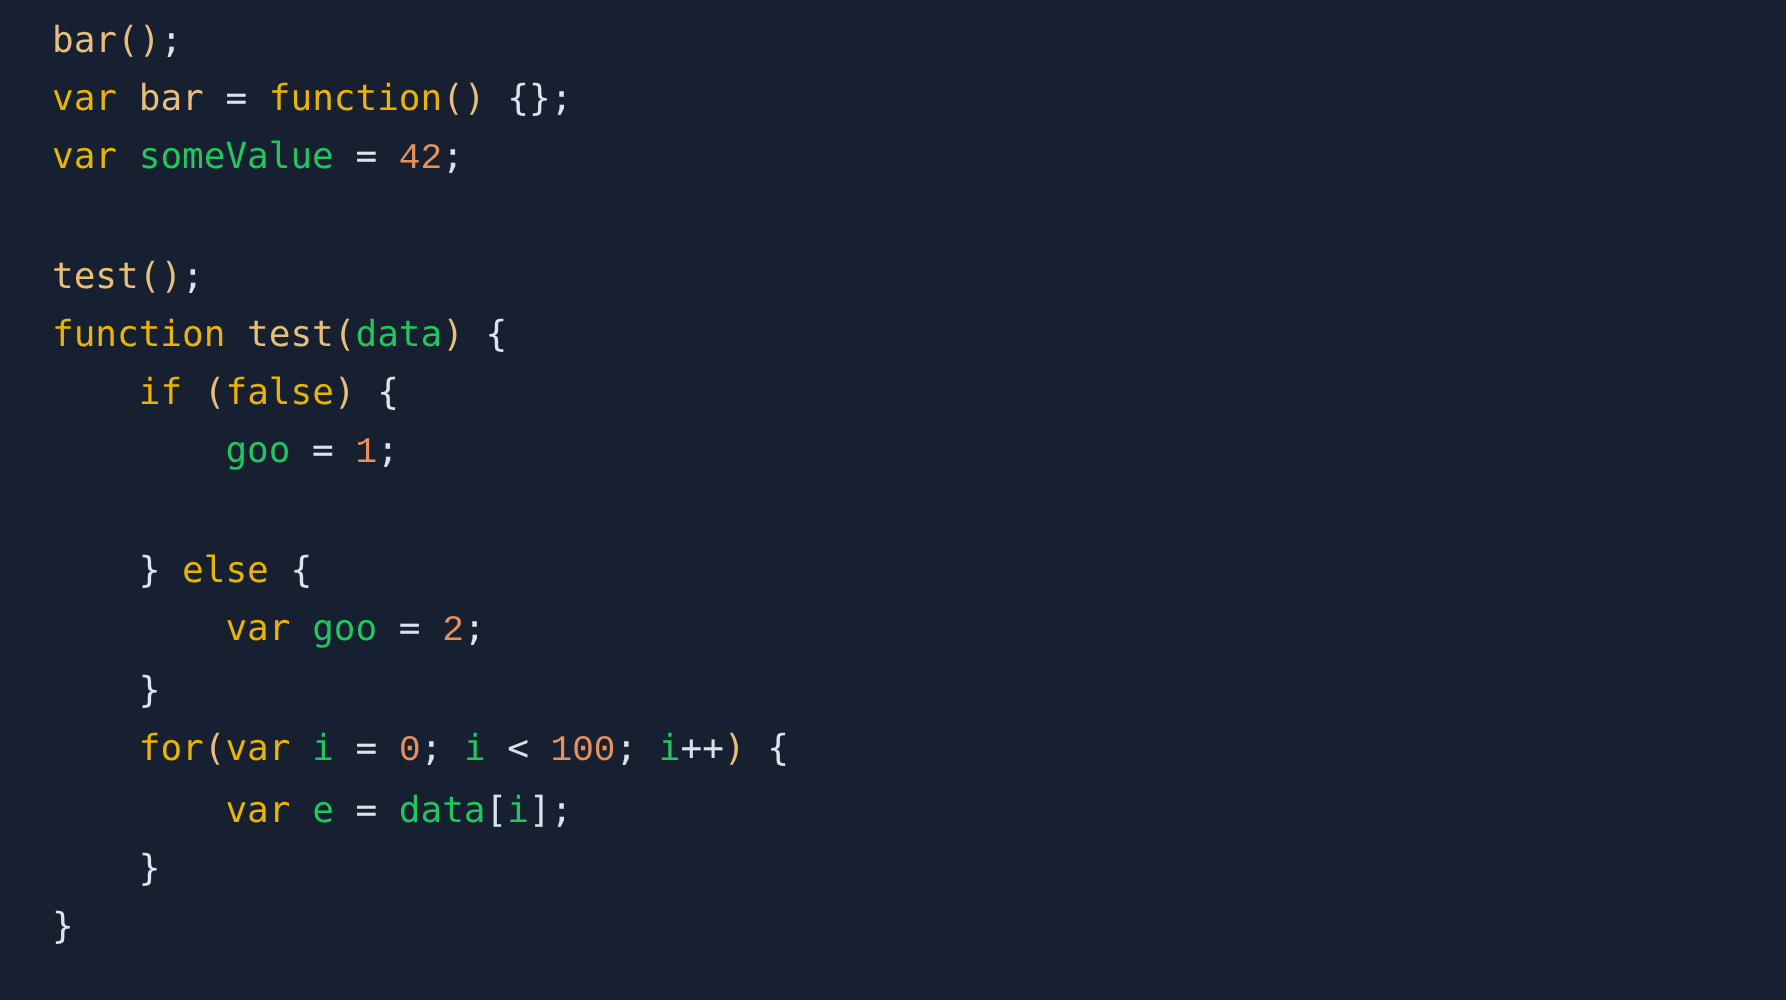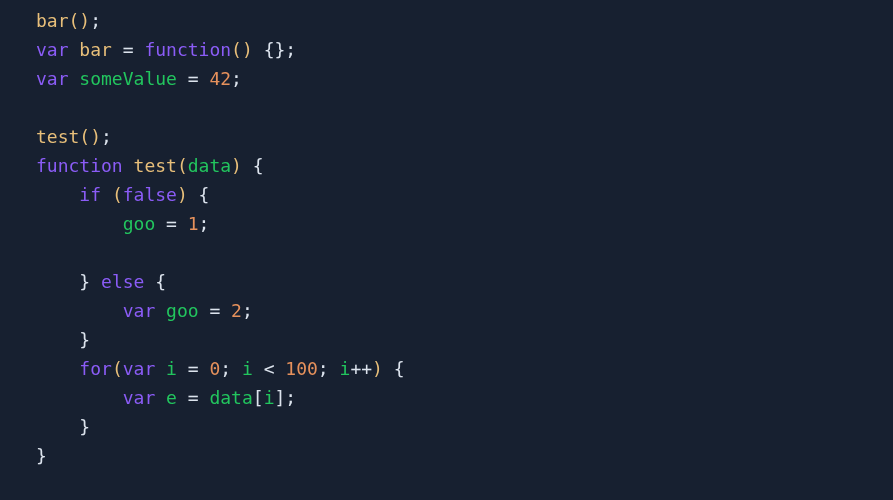--- a/index.html
+++ b/index.html
@@ -13,28 +13,27 @@
     background: #172030;
     font-family: "Menlo", "Consolas", "DejaVu Sans Mono", monospace;
     font-size: 18px;
     line-height: 29px;
     color: #dce3ed;
     -webkit-font-smoothing: antialiased;
   }
   .code-block {
     padding: 6px 5px 0 26px;
     white-space: pre;
-    margin-left: 10px;
   }
   .line { display: block; }
   .tok { }
-  .kw    { color: #8b5cf6; }       
+  .kw    { color: #eab308; }       
   .fn    { color: #e8bf7a; }       
   .ident { color: #22c55e; }       
-  .num   { color: #e6915c; }       
+  .num   { color: #e6915c; font-family: Liberation Mono, monospace; }       
   .op    { color: #dce3ed; }       
   .paren { color: #e8bf7a; }       
   .brace { color: #dce3ed; }       
   .brack { color: #dce3ed; }       
   .semi  { color: #dce3ed; }
 </style>
 </head>
 <body>
 
 <div class="code-block" id="code-block"><span class="line"><span class="tok fn">bar</span><span class="tok paren">()</span><span class="tok semi">;</span></span><span class="line"><span class="tok kw">var</span><span class="tok op"> </span><span class="tok fn">bar</span><span class="tok op"> = </span><span class="tok kw">function</span><span class="tok paren">()</span><span class="tok op"> </span><span class="tok brace">{}</span><span class="tok semi">;</span></span><span class="line"><span class="tok kw">var</span><span class="tok op"> </span><span class="tok ident">someValue</span><span class="tok op"> = </span><span class="tok num">42</span><span class="tok semi">;</span></span><span class="line"><span class="tok op"> </span></span><span class="line"><span class="tok fn">test</span><span class="tok paren">()</span><span class="tok semi">;</span></span><span class="line"><span class="tok kw">function</span><span class="tok op"> </span><span class="tok fn">test</span><span class="tok paren">(</span><span class="tok ident">data</span><span class="tok paren">)</span><span class="tok op"> </span><span class="tok brace">{</span></span><span class="line"><span class="tok op">    </span><span class="tok kw">if</span><span class="tok op"> </span><span class="tok paren">(</span><span class="tok kw">false</span><span class="tok paren">)</span><span class="tok op"> </span><span class="tok brace">{</span></span><span class="line"><span class="tok op">        </span><span class="tok ident">goo</span><span class="tok op"> = </span><span class="tok num">1</span><span class="tok semi">;</span></span><span class="line"><span class="tok op"> </span></span><span class="line"><span class="tok op">    </span><span class="tok brace">}</span><span class="tok op"> </span><span class="tok kw">else</span><span class="tok op"> </span><span class="tok brace">{</span></span><span class="line"><span class="tok op">        </span><span class="tok kw">var</span><span class="tok op"> </span><span class="tok ident">goo</span><span class="tok op"> = </span><span class="tok num">2</span><span class="tok semi">;</span></span><span class="line"><span class="tok op">    </span><span class="tok brace">}</span></span><span class="line"><span class="tok op">    </span><span class="tok kw">for</span><span class="tok paren">(</span><span class="tok kw">var</span><span class="tok op"> </span><span class="tok ident">i</span><span class="tok op"> = </span><span class="tok num">0</span><span class="tok semi">;</span><span class="tok op"> </span><span class="tok ident">i</span><span class="tok op"> &lt; </span><span class="tok num">100</span><span class="tok semi">;</span><span class="tok op"> </span><span class="tok ident">i</span><span class="tok op">++</span><span class="tok paren">)</span><span class="tok op"> </span><span class="tok brace">{</span></span><span class="line"><span class="tok op">        </span><span class="tok kw">var</span><span class="tok op"> </span><span class="tok ident">e</span><span class="tok op"> = </span><span class="tok ident">data</span><span class="tok brack">[</span><span class="tok ident">i</span><span class="tok brack">]</span><span class="tok semi">;</span></span><span class="line"><span class="tok op">    </span><span class="tok brace">}</span></span><span class="line"><span class="tok brace">}</span></span></div>

